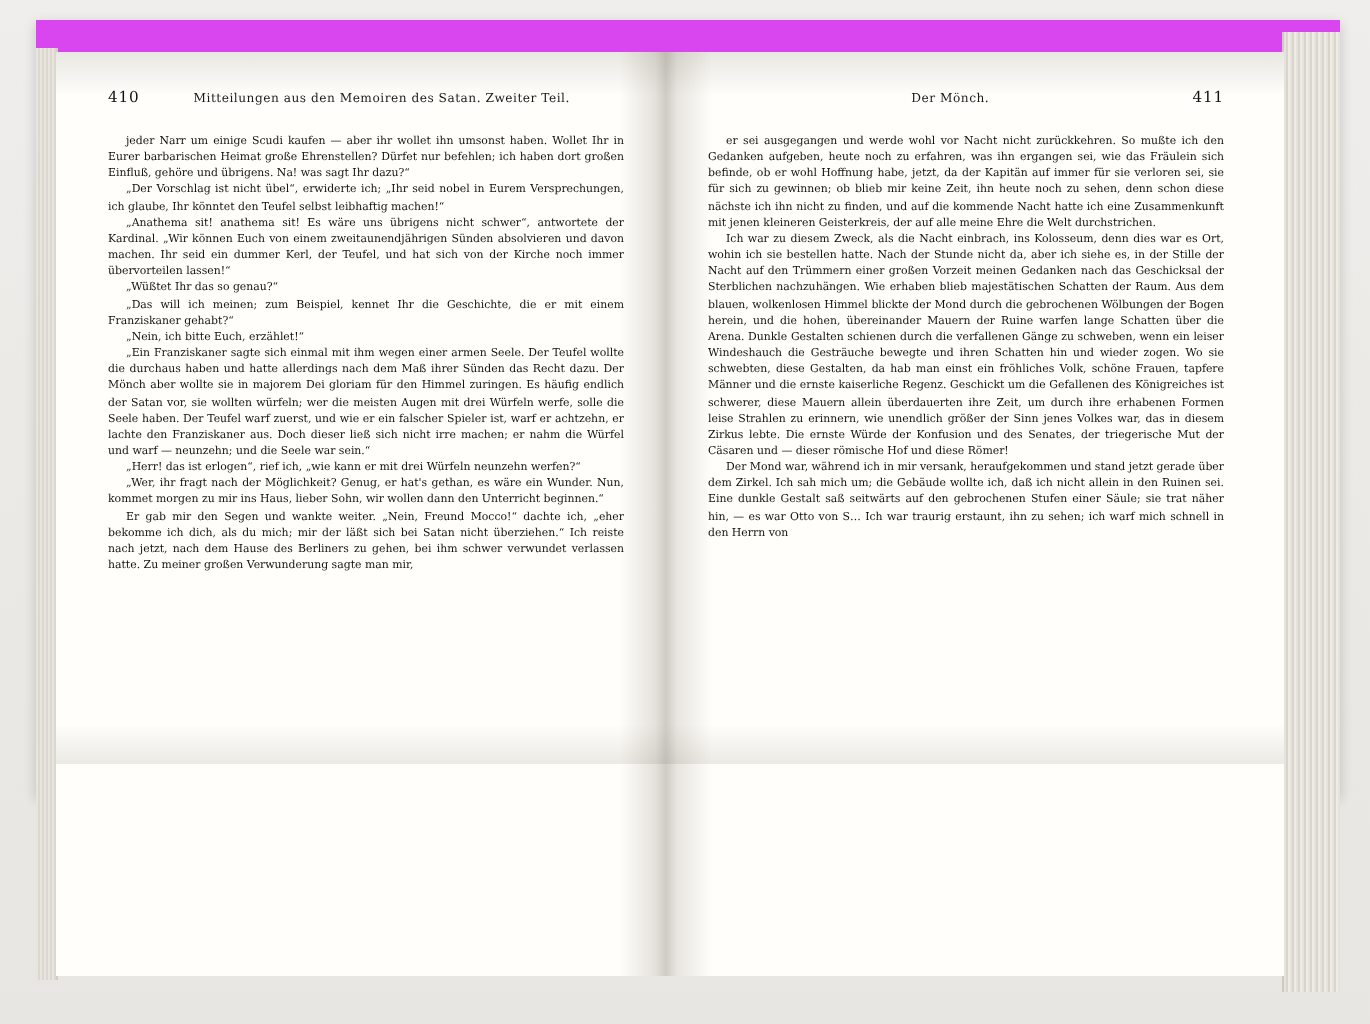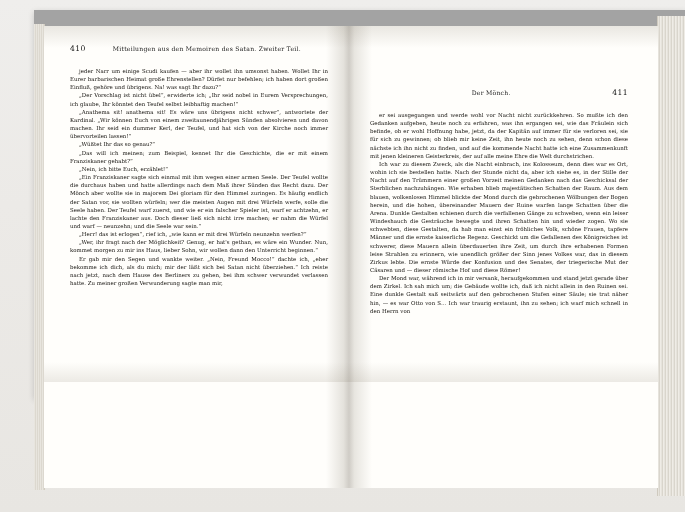--- a/index.html
+++ b/index.html
@@ -22,25 +22,25 @@
   
   .backdrop {
     position: absolute;
     inset: 0;
     background:
       linear-gradient(180deg, #efeeec 0%, #eceae7 40%, #e8e6e2 100%);
   }
   
   .book-block {
     position: absolute;
-    left: 34px;
+    left: 18px;
     top: 10px;
     width: 652px;
     height: 388px;
-    background: #a3a3a3;
+    background: #d946ef;
     box-shadow: 0 2px 6px rgba(0,0,0,0.18);
   }
   
   .edge-right {
     position: absolute;
     right: 0px;
     top: 6px;
     width: 28px;
     height: 480px;
     background:
@@ -111,21 +111,21 @@
   .page-header {
     display: flex;
     align-items: baseline;
     height: 14px;
     margin-bottom: 9px;
     font-family: "DejaVu Serif", serif;
     font-size: 6.2px;
     color: #1b1b1b;
   }
   .page-header.left-header { justify-content: flex-start; }
-  .page-header.right-header { justify-content: flex-start; margin-top: 44px; }
+  .page-header.right-header { justify-content: flex-start; }
 
   .folio {
     font-size: 7.6px;
     letter-spacing: 0.4px;
     color: #111;
   }
   .running-title {
     flex: 1;
     text-align: center;
     font-size: 6.1px;

